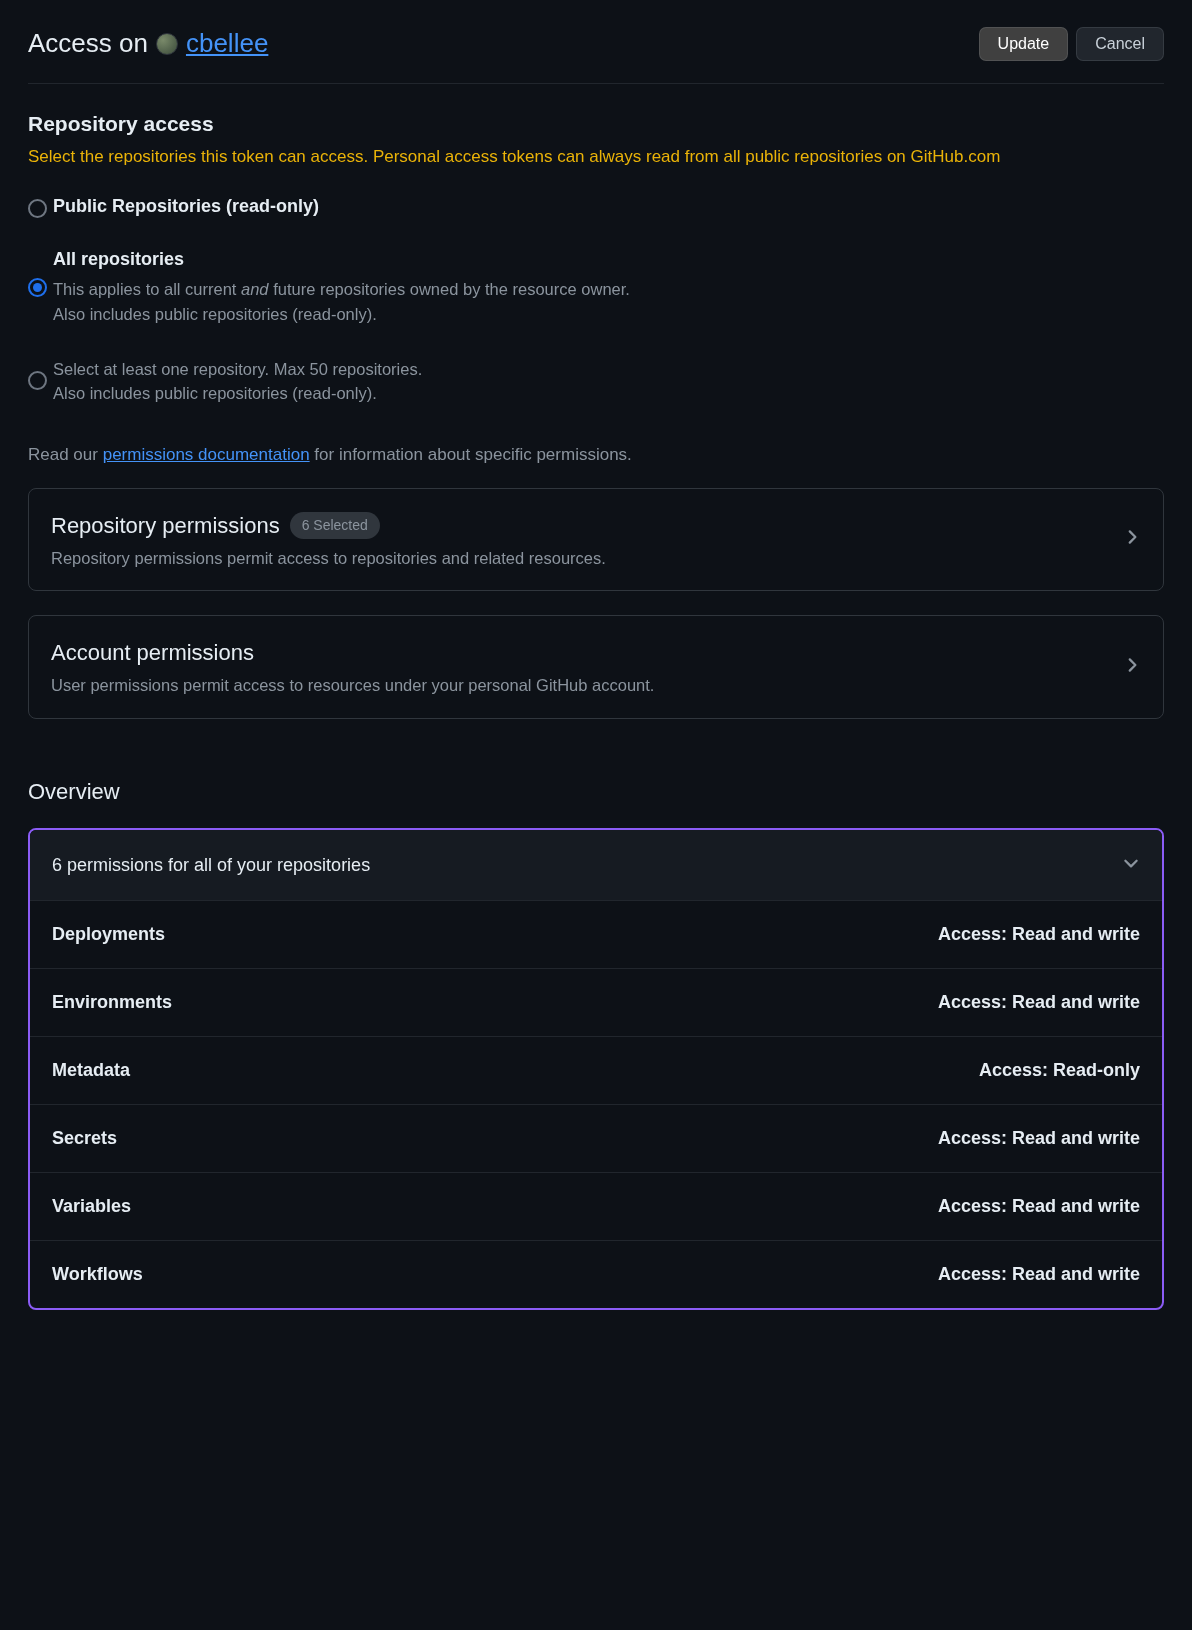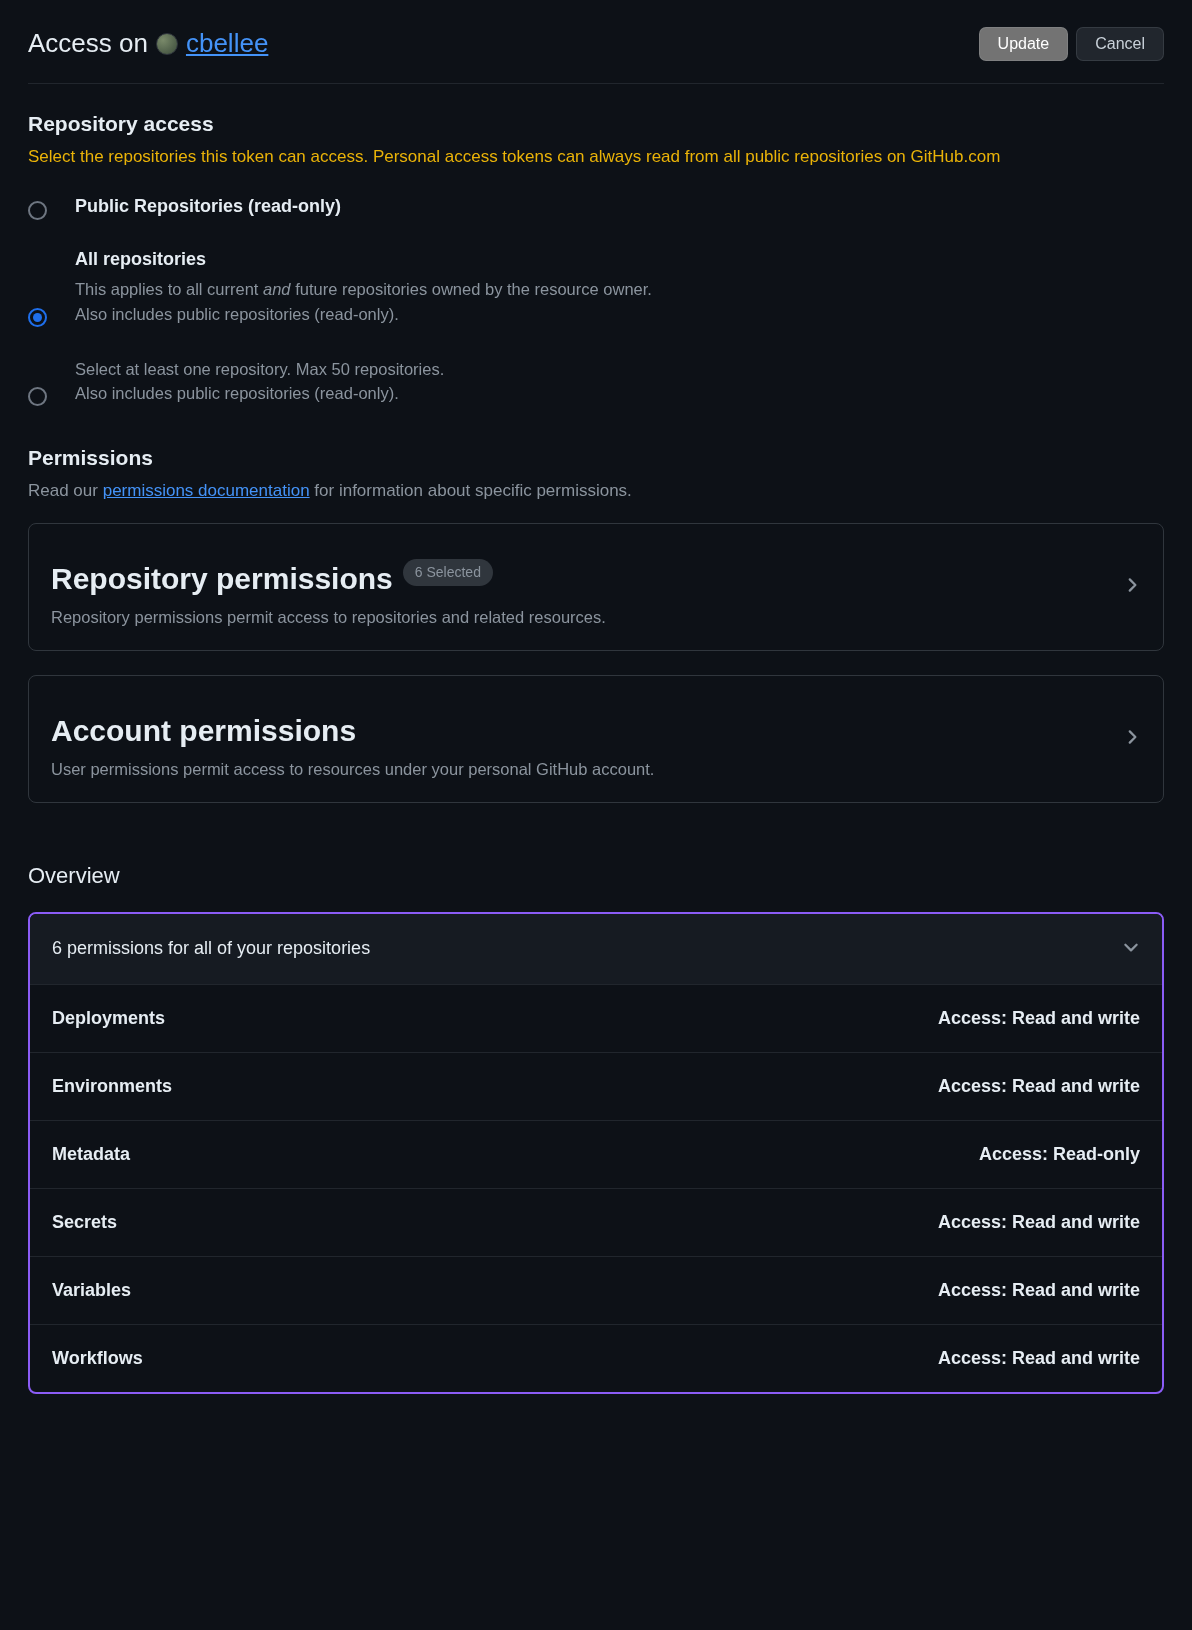--- a/index.html
+++ b/index.html
@@ -41,25 +41,25 @@
   }
   .btn-group { display: flex; gap: 8px; }
   .btn {
     font-size: 16px;
     padding: 7px 18px;
     border-radius: 7px;
     border: 1px solid rgba(240,246,252,0.1);
     cursor: pointer;
     font-weight: 500;
   }
-  .btn-primary { background: #737373; color: #fff; border-color: rgba(240,246,252,0.1); }
+  .btn-primary { background: #404040; color: #fff; border-color: rgba(240,246,252,0.1); }
   .btn-secondary { background: #21262d; color: #c9d1d9; }
   .section-title { font-size: 21px; font-weight: 600; margin-bottom: 4px; }
   .section-desc { color: #eab308; font-size: 17px; margin-bottom: 24px; }
-  .radio-row { display: flex; align-items: flex-end; gap: 28px; margin-bottom: 26px; }
+  .radio-row { display: flex; align-items: center; gap: 6px; margin-bottom: 26px; }
   .radio {
     width: 19px; height: 19px; border-radius: 50%;
     border: 2px solid #6e7681; margin-top: 3px; flex-shrink: 0;
     display: flex; align-items: center; justify-content: center;
   }
   .radio.selected { border-color: #1f6feb; }
   .radio.selected::after {
     content: ""; width: 9px; height: 9px; border-radius: 50%; background: #1f6feb;
   }
   .radio-label { font-size: 18px; font-weight: 600; }
@@ -72,21 +72,21 @@
     border-radius: 8px;
     padding: 20px 22px;
     margin-top: 20px;
     display: flex;
     justify-content: space-between;
     align-items: center;
     cursor: pointer;
   }
   .perm-card + .perm-card { margin-top: 24px; }
   .perm-card-title-row { display: flex; align-items: center; gap: 10px; }
-  .perm-card-title { font-size: 30px; font-weight: 700; margin-top: 12px; }
+  .perm-card-title { font-size: 22px; font-weight: 400; }
   .badge {
     background: #30363d; color: #8b949e; font-size: 14px;
     padding: 3px 12px; border-radius: 999px;
   }
   .perm-card-desc { color: #8b949e; font-size: 16.5px; margin-top: 4px; }
   .chevron { color: #8b949e; font-size: 20px; }
   .overview-title { font-size: 22px; font-weight: 400; margin-top: 56px; margin-bottom: 20px; }
   .overview-box { border: 2px solid #8b5cf6; border-radius: 8px; overflow: hidden; }
   .overview-header {
     background: #161b22; padding: 20px 22px;
@@ -142,21 +142,20 @@
   <div class="radio"></div>
   <div>
     <div class="radio-desc">
       <span>Select at least one repository. Max 50 repositories.</span><br>
       <span>Also includes public repositories (read-only).</span>
     </div>
   </div>
 </div>
 
 <div class="perm-section">
-  <div class="section-title">Permissions</div>
   <div class="perm-text">
     <span>Read our </span><a href="#" class="link">permissions documentation</a><span> for information about specific permissions.</span>
   </div>
 
   <div class="perm-card">
     <div>
       <div class="perm-card-title-row">
         <span class="perm-card-title">Repository permissions</span>
         <span class="badge">6 Selected</span>
       </div>

